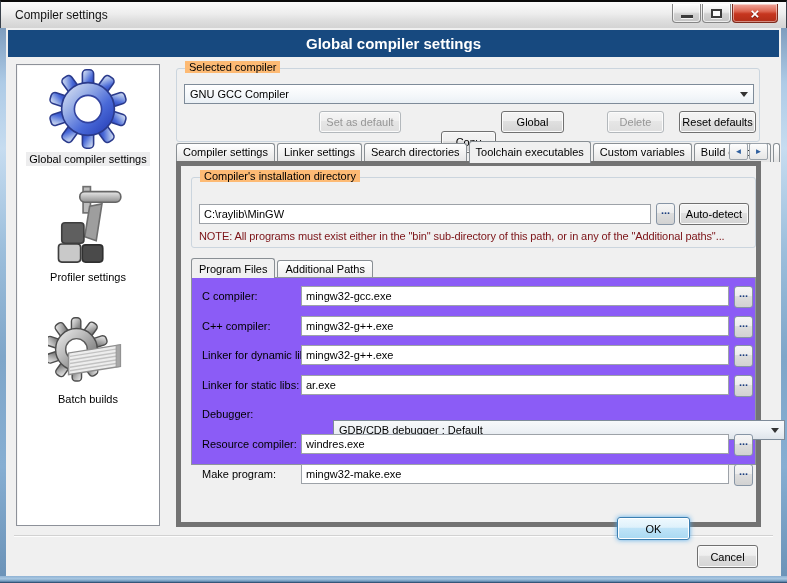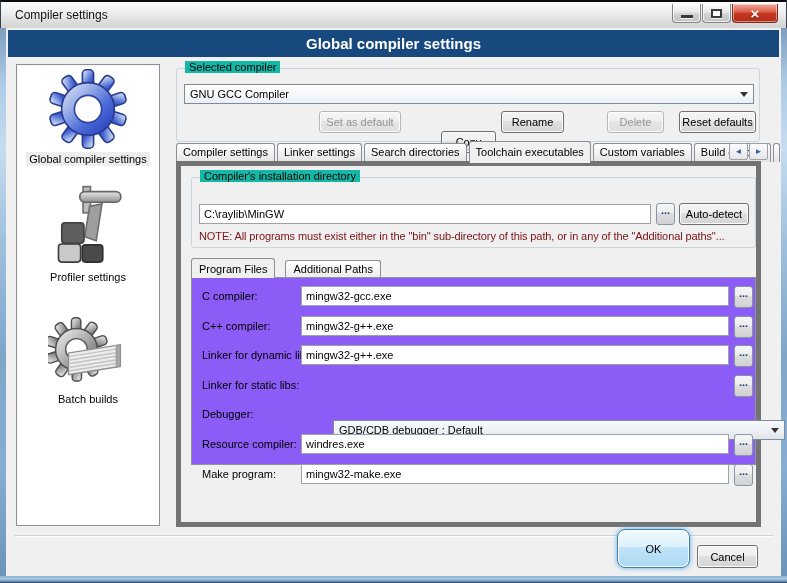--- a/index.html
+++ b/index.html
@@ -59,21 +59,21 @@
   .combo .arr { position:absolute; right:5px; top:7px; width:0; height:0;
     border-left:4px solid transparent; border-right:4px solid transparent; border-top:5px solid #333; }
   .tinput { position:absolute; height:20px; border:1px solid #9DA2A8; background:#FFF;
     font-family:"Liberation Sans",sans-serif; font-size:11px; padding:0 4px; color:#000; }
   .dots { position:absolute; width:19px; height:22px; border:1px solid #8795A5; border-radius:3px;
     background:linear-gradient(180deg,#F6F6F6 0%,#EDEDED 45%,#DEDEDE 46%,#D2D2D2 100%);
     color:#1C3F7F; font-size:11px; font-weight:bold; text-align:center; line-height:12px; }
 
   
   .group { position:absolute; border:1px solid #CBD5DE; border-radius:3px; }
-  .legend { position:absolute; top:-8px; left:8px; background:#14b8a6; padding:0 4px; font-size:11px; color:#000; white-space:nowrap; }
+  .legend { position:absolute; top:-8px; left:8px; background:#fdba74; padding:0 4px; font-size:11px; color:#000; white-space:nowrap; }
   .grp-compiler { left:170px; top:40px; width:584px; height:74px; }
 
   
   .tabbar { position:absolute; left:170px; top:112px; height:22px; display:flex; align-items:flex-end; }
   .tab { border:1px solid #898F94; border-bottom:none; border-radius:3px 3px 0 0;
     background:linear-gradient(180deg,#FFFFFF 0%,#F2F2F2 50%,#E4E4E4 100%);
     font-size:11px; padding:2px 6px 2px; margin-right:2px; white-space:nowrap; height:19px; }
   .tab.active { background:#F0F0F0; height:22px; padding-top:4px; margin-bottom:-1px; z-index:3; position:relative; }
   .tab.sliver { width:7px; padding:2px 0; }
   .tab-scroll { position:absolute; top:115px; width:19px; height:17px; border:1px solid #9AA2AA; border-radius:2px;
@@ -81,37 +81,37 @@
     display:flex; align-items:center; justify-content:center; }
   .tabpanel { position:absolute; left:170px; top:133px; width:585px; height:366px;
     border:5px solid #737373; background:#F0F0F0; }
 
   
   .grp-install { left:10px; top:11px; width:565px; height:71px; }
   .note { position:absolute; left:7px; top:52px; font-size:11px; letter-spacing:-0.1px;
     color:#7B1216; white-space:nowrap; }
 
   
-  .subtabbar { position:absolute; left:10px; top:91px; height:20px; display:flex; align-items:flex-end;gap:8px; }
+  .subtabbar { position:absolute; left:10px; top:91px; height:20px; display:flex; align-items:flex-end; }
   .subtab { border:1px solid #898F94; border-bottom:none; border-radius:3px 3px 0 0;
     background:linear-gradient(180deg,#FFFFFF,#EDEDED); font-size:11px; padding:2px 7px; margin-right:2px; height:17px; }
   .subtab.active { background:#F0F0F0; height:20px; padding-top:4px; margin-bottom:-1px; z-index:3; position:relative; }
   .subpanel { position:absolute; left:10px; top:111px; width:565px; height:188px;
     border:1px solid #8E959B; background:#8b5cf6;padding-left:8px; }
   .row { position:absolute; left:0; width:100%; height:22px; }
   .rlabel { position:absolute; left:10px; top:4px; font-size:11px; color:#000; white-space:nowrap; }
   .row .tinput { left:109px; width:428px; top:0; }
   .row .dots { left:542px; top:0; }
   .row .combo { left:109px; width:452px; top:16px;
     background:linear-gradient(180deg,#F7F9FB 0%,#EDF1F5 55%,#DFE5EB 100%);margin-left:32px; }
 
   
   .divider { position:absolute; left:8px; right:8px; top:507px; height:2px;
     border-top:1px solid #D2D2D2; border-bottom:1px solid #FDFDFD; }
-  .ok-btn { left:611px; top:501px; width:73px; height:39px;border-radius:8px; }
+  .ok-btn { left:611px; top:489px; width:73px; height:23px; }
   .cancel-btn { left:691px; top:517px; width:61px; height:23px; }
 </style>
 </head>
 <body>
 
 <div class="window">
 
   <div class="titlebar">
     <span class="title-text">Compiler settings</span>
     <div class="win-btns">
@@ -220,21 +220,21 @@
     </div>
 
     <div class="group grp-compiler">
       <span class="legend">Selected compiler</span>
       <div class="combo" style="left:7px; top:15px; width:570px;">
         <span>GNU GCC Compiler</span>
         <span class="arr"></span>
       </div>
       <div class="btn disabled" style="left:142px; top:42px; width:82px; height:22px;">Set as default</div>
       <div class="btn" style="left:264px; top:42px; width:55px; height:22px;margin-top:20px;">Copy</div>
-      <div class="btn" style="left:324px; top:42px; width:63px; height:22px;">Rename</div>
+      <div class="btn" style="left:324px; top:42px; width:63px; height:22px;">Global</div>
       <div class="btn disabled" style="left:402px; top:42px; width:57px; height:22px;margin-left:28px;">Delete</div>
       <div class="btn" style="left:502px; top:42px; width:77px; height:22px;">Reset defaults</div>
     </div>
 
     <div class="tabbar">
       <div class="tab">Compiler settings</div>
       <div class="tab">Linker settings</div>
       <div class="tab">Search directories</div>
       <div class="tab active">Toolchain executables</div>
       <div class="tab">Custom variables</div>
@@ -274,20 +274,21 @@
           <input class="tinput" value="mingw32-g++.exe" style="">
           <div class="dots">...</div>
         </div>
         <div class="row" style="top:67px;">
           <span class="rlabel">Linker for dynamic libs:</span>
           <input class="tinput" value="mingw32-g++.exe" style="">
           <div class="dots">...</div>
         </div>
         <div class="row" style="top:97px;">
           <span class="rlabel">Linker for static libs:</span>
+          <input class="tinput" value="ar.exe" style="">
           <div class="dots">...</div>
         </div>
         <div class="row" style="top:126px;">
           <span class="rlabel">Debugger:</span>
           <div class="combo">
             <span>GDB/CDB debugger : Default</span>
             <span class="arr"></span>
           </div>
         </div>
         <div class="row" style="top:156px;">

